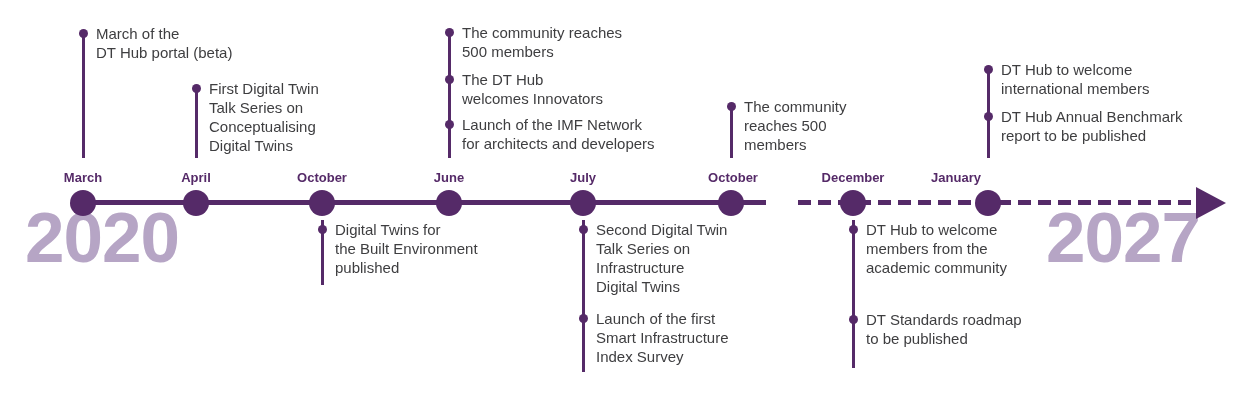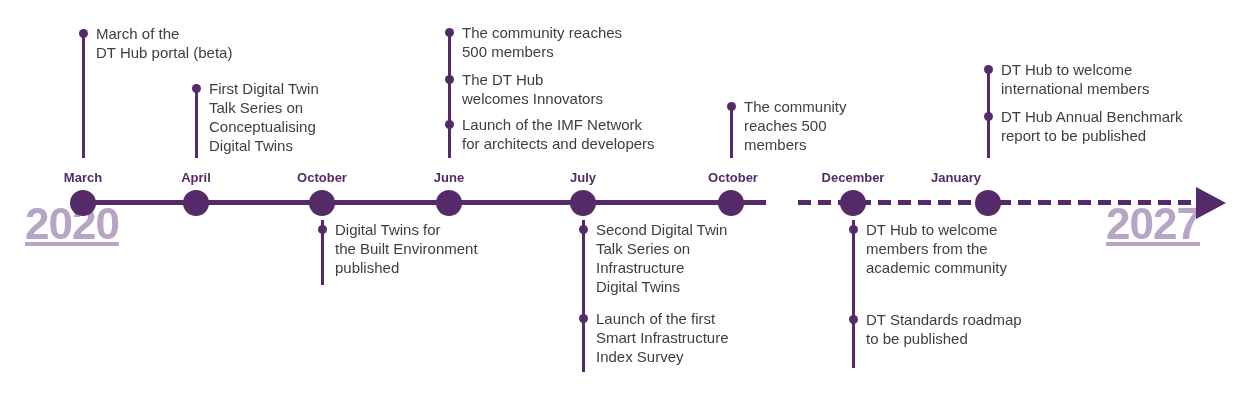--- a/index.html
+++ b/index.html
@@ -5,25 +5,24 @@
   html,body{margin:0;padding:0;background:#ffffff;}
   .canvas{
     position:relative;
     width:1240px;height:406px;
     background:#ffffff;
     font-family:"Liberation Sans", sans-serif;
     overflow:hidden;
   }
   .year{
     position:absolute;
-    font-size:44px;font-weight:bold;line-height:1;
+    font-size:71px;font-weight:bold;line-height:1;
     letter-spacing:-1px;
     color:var(--year_watermark,#b6a5c5);
     z-index:1;
-    text-decoration:underline;
   }
   .year-left{left:25px;top:202px;}
   .year-right{left:1040px;top:202px;width:160px;text-align:right;}
   .line-solid{
     position:absolute;left:83px;top:200px;width:683px;height:5px;
     background:var(--primary,#552a68);z-index:2;
   }
   .line-dashed{
     position:absolute;left:798px;top:200px;width:399px;height:5px;
     background:repeating-linear-gradient(90deg,

